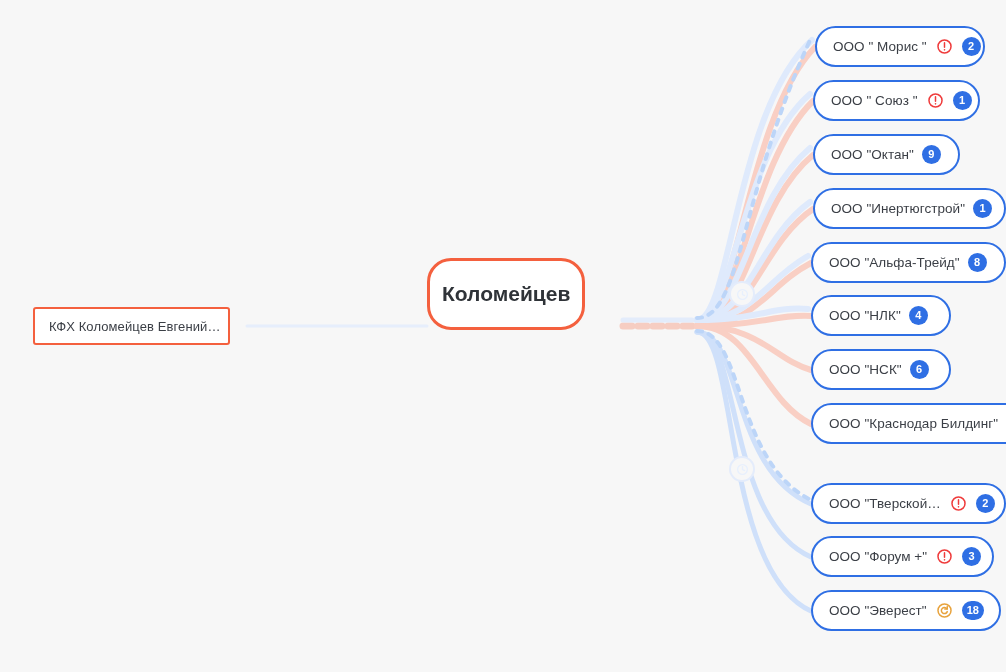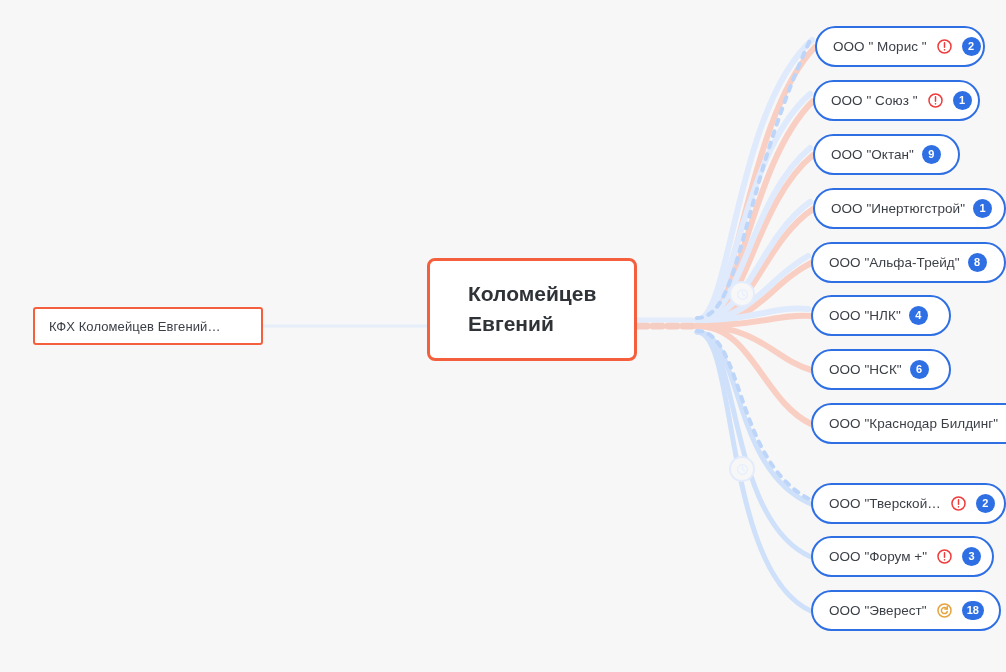--- a/index.html
+++ b/index.html
@@ -43,22 +43,22 @@
     border-radius: 3px;
     padding: 0 14px;
     height: 38px;
     font-size: 13px;
     color: #3b3f46;
     letter-spacing: .1px;
   }
   
   .node-center {
     border: 3px solid #f4603e;
-    border-radius: 8px;
-    padding: 18px 38px;
+    border-radius: 24px;
+    padding: 18px 12px;
     font-size: 21px;
     font-weight: bold;
     color: #2f3338;
     line-height: 1.45;
     display: block;
     white-space: normal;
   }
   
   .node-company {
     border: 2px solid #2f6fe4;
@@ -149,27 +149,26 @@
         <path d="M697,332 C740,332 726,520 811,557"></path>
         <path d="M697,332 C738,332 722,570 811,611"></path>
       </g>
       <g stroke="#bcd5f8" stroke-width="4" stroke-dasharray="5 7">
         <path d="M697,331 C744,331 734,462 811,500"></path>
         <path d="M697,318 C742,318 740,190 812,36"></path>
       </g>
     </g>
   </svg>
 
-  <div class="node node-root" style="left:33px; top:307px; width:230px;">
+  <div class="node node-root" style="left:33px; top:307px; width:197px;">
     <span>КФХ Коломейцев Евгений…</span>
   </div>
 
   <div class="node node-center" style="left:427px; top:258px;">
     <div>Коломейцев</div>
-    <div>Евгений</div>
   </div>
 
   <div class="edge-badge" style="left:729px; top:281px;">
     <svg width="13" height="13" viewBox="0 0 24 24" fill="none" stroke="#e8f0fd" stroke-width="2.5" stroke-linecap="round">
       <circle cx="12" cy="12" r="9"></circle>
       <path d="M12 7 L12 12 L16 14"></path>
     </svg>
   </div>
   <div class="edge-badge" style="left:729px; top:456px;">
     <svg width="13" height="13" viewBox="0 0 24 24" fill="none" stroke="#e8f0fd" stroke-width="2.5" stroke-linecap="round">

